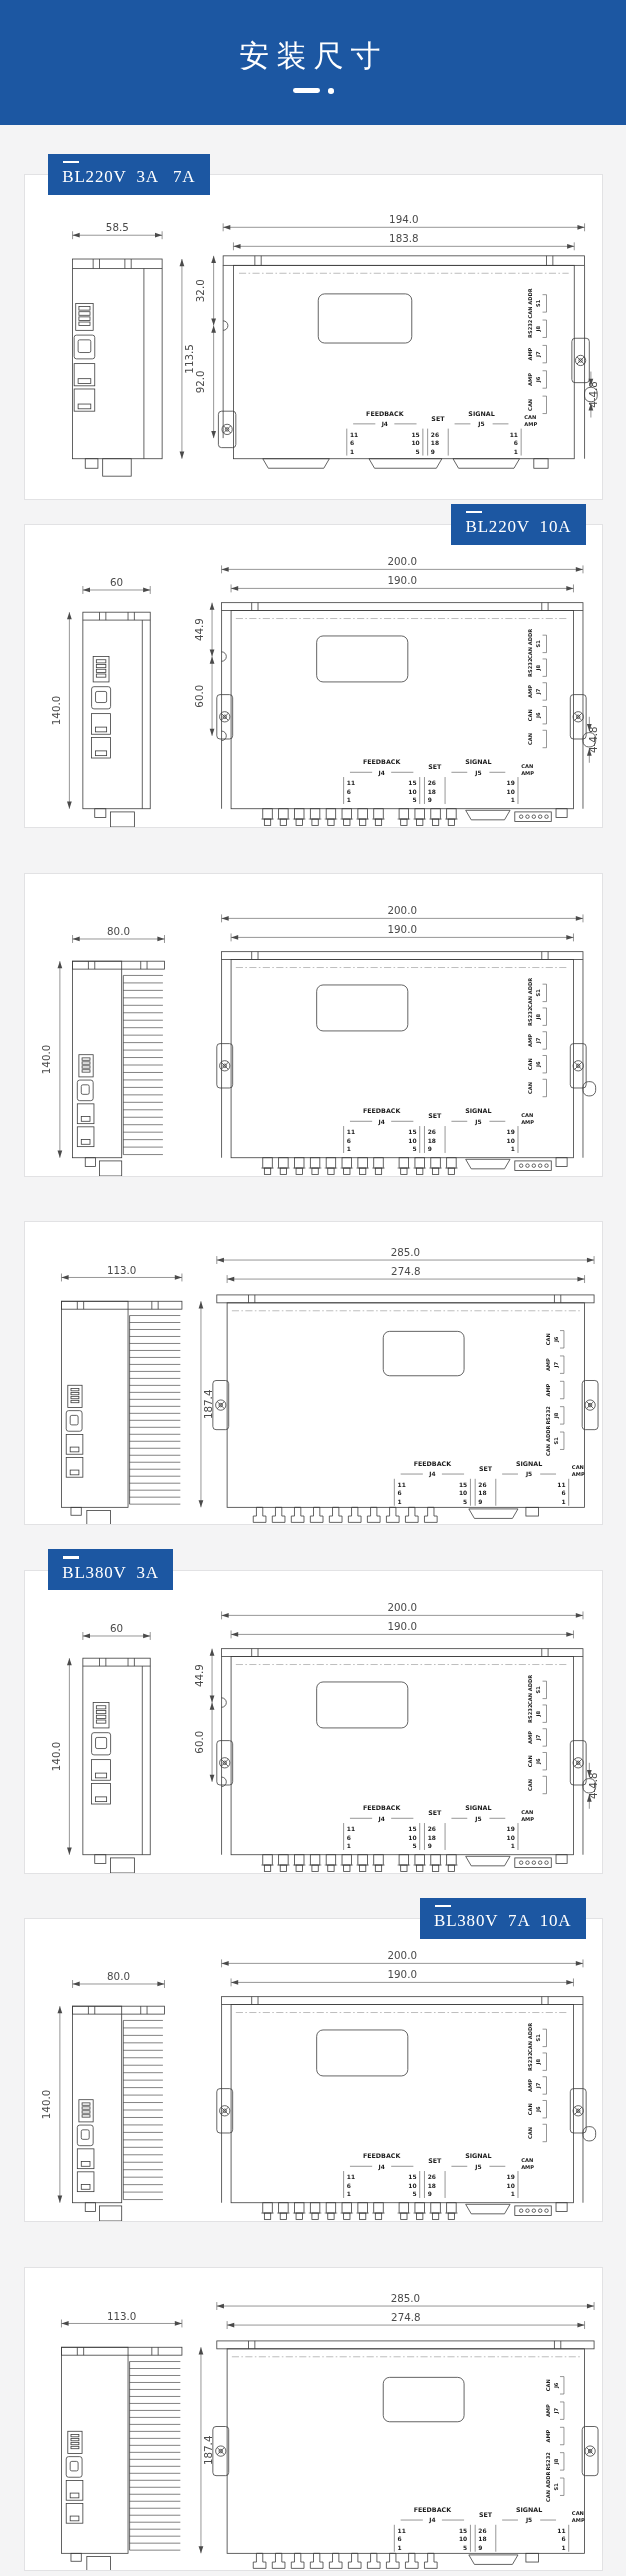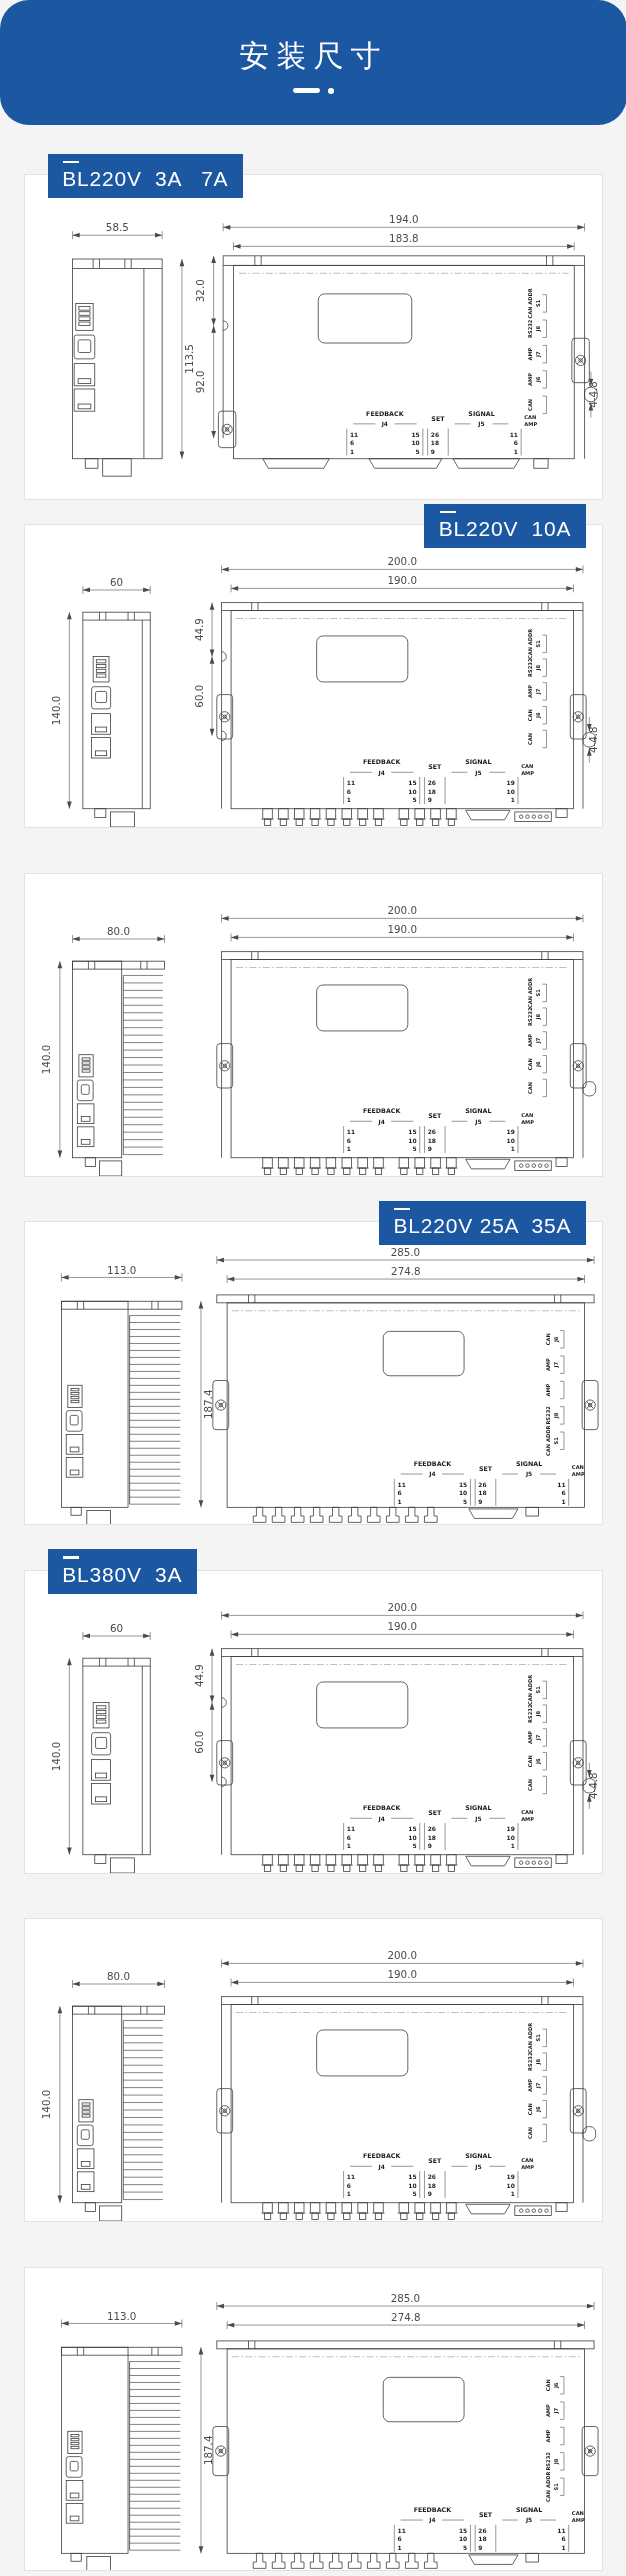--- a/index.html
+++ b/index.html
@@ -14,21 +14,20 @@
     margin:0;
     width:627px;
     background:var(--page-bg);
     font-family:"Liberation Sans", sans-serif;
     padding-bottom:17.4px;
   }
   .banner{
     background:var(--accent);
     height:125px;
     width:100%;
-    border-radius:29px;
   }
   .banner h1{
     margin:0;
     padding-top:36px;
     text-align:center;
     color:#fff;
     font-size:30px;
     font-weight:400;
     letter-spacing:7.1px;
   }
@@ -63,23 +62,24 @@
   }
   .label.left{left:24px;}
   .label.right{right:17.4px;}
   .label .mini-dash{
     display:block;
     width:16px;height:2.4px;
     background:#fff;
     margin:1.6px 0 4px 0.8px;
   }
   .label .label-text{
-    font-size:21px;
+    font-size:17px;
     letter-spacing:0.8px;
     white-space:pre;
+    font-family:Liberation Serif, serif;
   }
   .card{
     position:relative;
     z-index:1;
     width:579px;
     background:var(--card-bg);
     border:0.8px solid #e2e2e4;
   }
   .card svg{display:block;width:577px;height:auto;}
   
@@ -717,21 +717,20 @@
             <circle cx="634" cy="368" r="2.2" class="ln"></circle>
             <circle cx="642" cy="368" r="2.2" class="ln"></circle>
             <circle cx="650" cy="368" r="2.2" class="ln"></circle>
             <circle cx="658" cy="368" r="2.2" class="ln"></circle>
           </g>
           <rect x="670" y="358" width="14" height="11" rx="0" class="ln"></rect>
         </svg>
       </div>
     </section>
     <section class="section">
-      <div class="label right"><span class="mini-dash"></span><span class="label-text">BL220V 25A  35A</span></div>
       <div class="card">
         <svg viewBox="0 0 728 381" xmlns="http://www.w3.org/2000/svg">
           <g>
             <line x1="46" y1="70" x2="198" y2="70" class="dl"></line>
             <line x1="46" y1="65" x2="46" y2="75" class="dl"></line>
             <line x1="198" y1="65" x2="198" y2="75" class="dl"></line>
             <path class="ar" d="M46 70 l9 -3 v6 z"></path>
             <path class="ar" d="M198 70 l-9 -3 v6 z"></path>
             <text class="dt" x="122" y="65" text-anchor="middle">113.0</text>
           </g>
@@ -1125,20 +1124,21 @@
             <circle cx="634" cy="368" r="2.2" class="ln"></circle>
             <circle cx="642" cy="368" r="2.2" class="ln"></circle>
             <circle cx="650" cy="368" r="2.2" class="ln"></circle>
             <circle cx="658" cy="368" r="2.2" class="ln"></circle>
           </g>
           <rect x="670" y="358" width="14" height="11" rx="0" class="ln"></rect>
         </svg>
       </div>
     </section>
     <section class="section">
+      <div class="label right"><span class="mini-dash"></span><span class="label-text">BL380V  7A  10A</span></div>
       <div class="card">
         <svg viewBox="0 0 728 381" xmlns="http://www.w3.org/2000/svg">
           <g>
             <line x1="60" y1="82" x2="176" y2="82" class="dl"></line>
             <line x1="60" y1="77" x2="60" y2="87" class="dl"></line>
             <line x1="176" y1="77" x2="176" y2="87" class="dl"></line>
             <path class="ar" d="M60 82 l9 -3 v6 z"></path>
             <path class="ar" d="M176 82 l-9 -3 v6 z"></path>
             <text class="dt" x="118" y="77" text-anchor="middle">80.0</text>
           </g>

